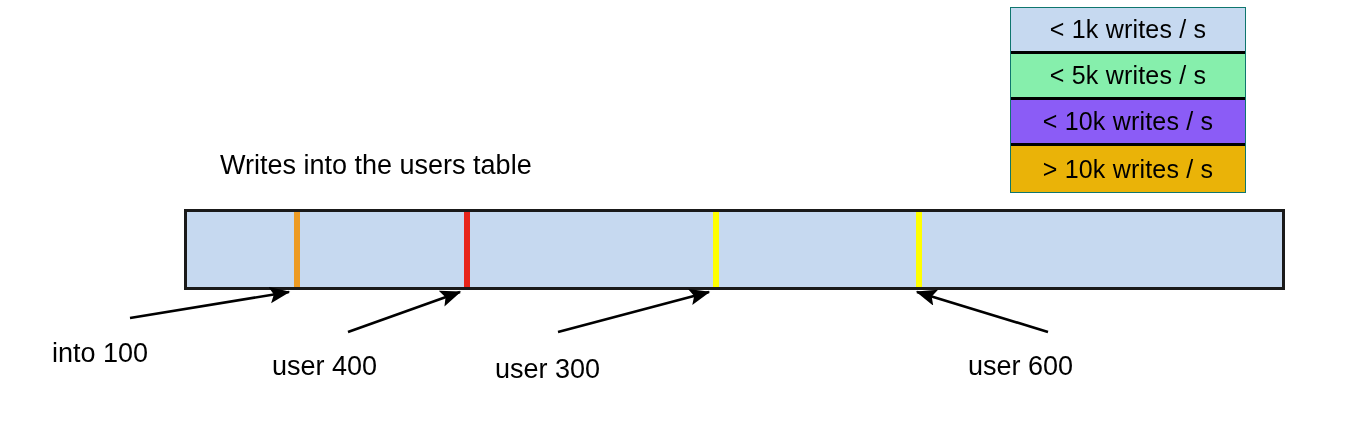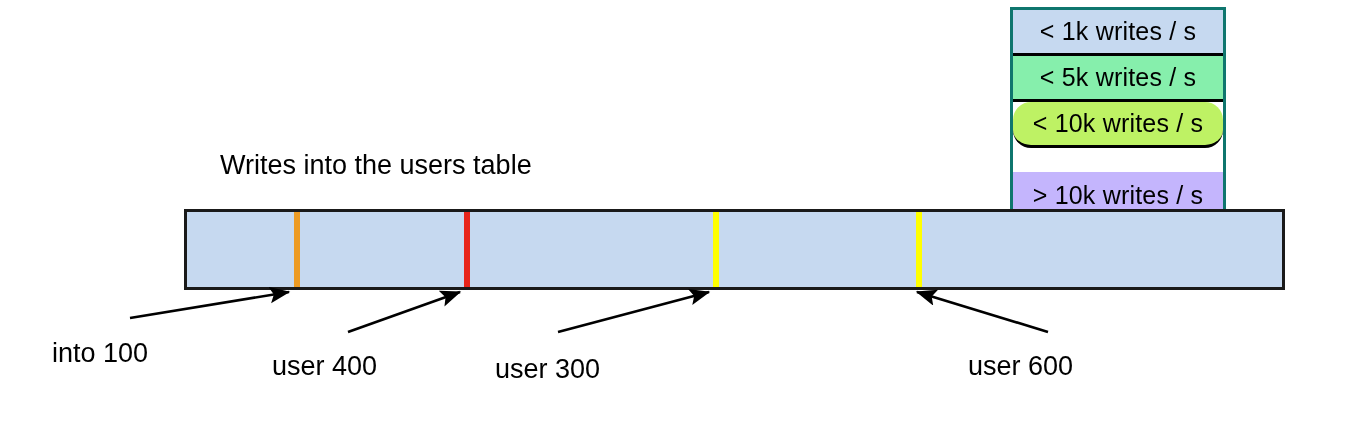--- a/index.html
+++ b/index.html
@@ -14,22 +14,22 @@
     overflow: hidden;
     font-family: "Liberation Sans", sans-serif;
     color: #000000;
   }
 
   
   #legend {
     position: absolute;
     left: 1010px;
     top: 7px;
-    width: 216px;
-    border: 3px solid #0f766e;
+    width: 236px;
+    border: 1px solid #0f766e;
     box-sizing: border-box;
   }
   .legend-row {
     height: 46px;
     box-sizing: border-box;
     display: flex;
     align-items: center;
     justify-content: center;
     font-size: 25px;
     line-height: 1;
@@ -91,24 +91,24 @@
 </head>
 <body>
 
 <div id="legend">
   <div class="legend-row" style="background:#c6d9f0;">
     <span>&lt; 1k writes / s</span>
   </div>
   <div class="legend-row" style="background:#86efac;">
     <span>&lt; 5k writes / s</span>
   </div>
-  <div class="legend-row" style="background:#bef264;border-radius:18px;">
+  <div class="legend-row" style="background:#8b5cf6;">
     <span>&lt; 10k writes / s</span>
   </div>
-  <div class="legend-row" style="background:#c4b5fd;margin-top:24px;">
+  <div class="legend-row" style="background:#eab308;">
     <span>&gt; 10k writes / s</span>
   </div>
 </div>
 
 <div id="chart-title">Writes into the users table</div>
 
 <div id="table-bar">
   <div class="bar-marker" style="left:107px; background:#ed9b23;"></div>
   <div class="bar-marker" style="left:277px; background:#e8251a;"></div>
   <div class="bar-marker" style="left:526px; background:#ffff00;"></div>

